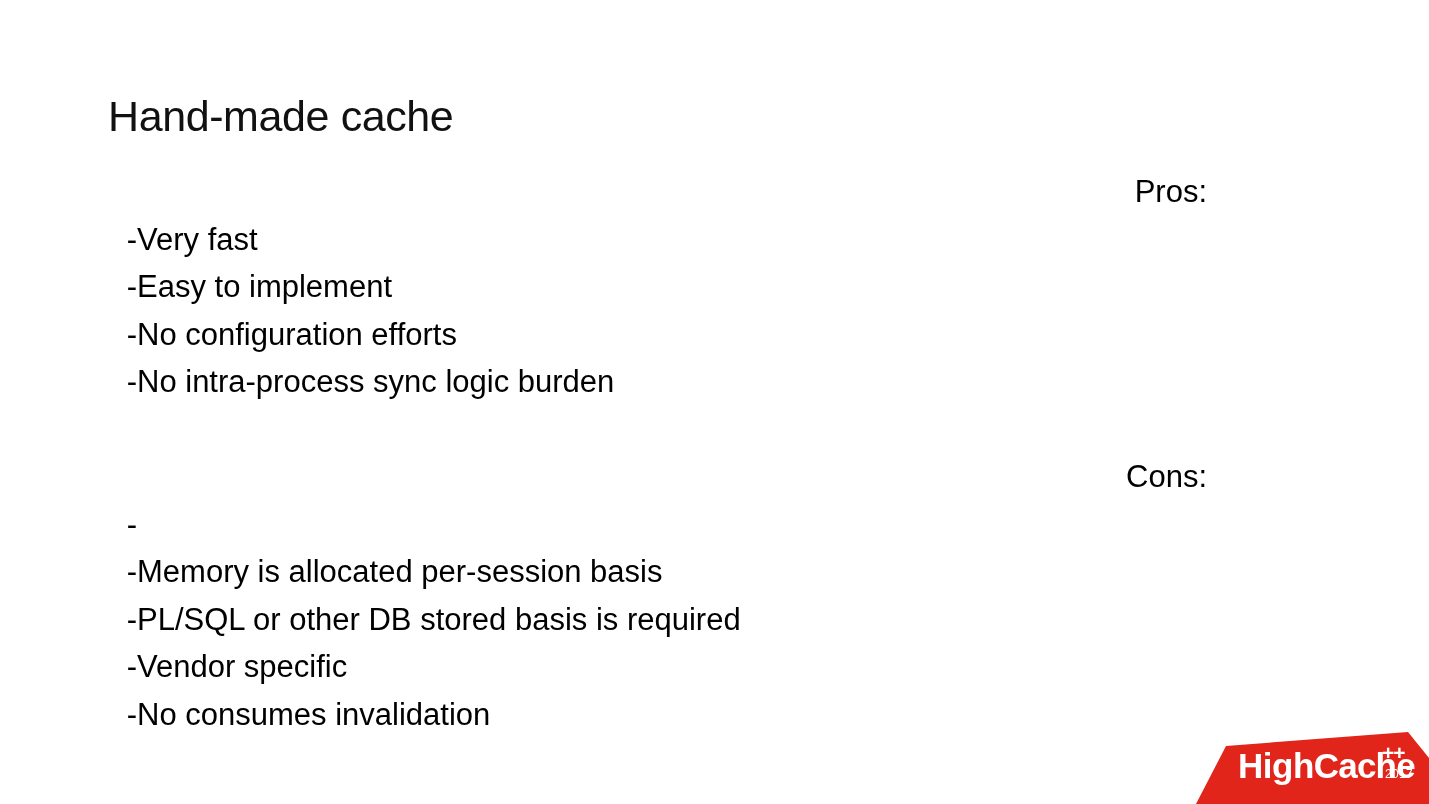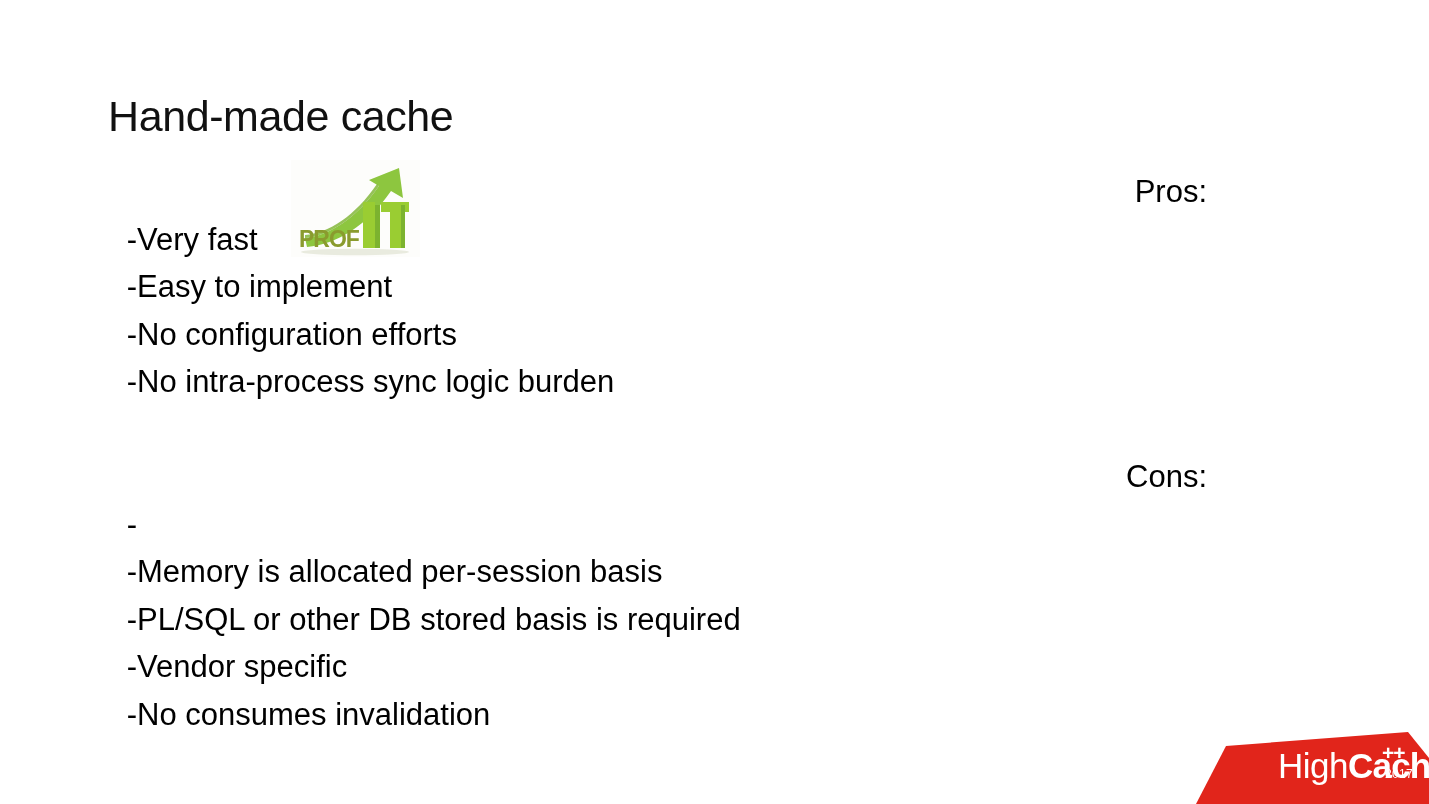--- a/index.html
+++ b/index.html
@@ -107,23 +107,22 @@
   .hl-text {
     position: absolute;
     left: 1238px;
     top: 748px;
     color: #ffffff;
     white-space: nowrap;
     line-height: 1;
   }
   .hl-high {
     font-size: 35px;
-    font-weight: 400;
+    font-weight: 700;
     letter-spacing: -0.5px;
-    margin-left: 40px;
   }
   .hl-load {
     font-size: 35px;
     font-weight: bold;
     letter-spacing: -0.8px;
   }
   .hl-plus {
     position: absolute;
     left: 1382px;
     top: 742px;
@@ -198,42 +197,20 @@
       <span class="bullet-text">Vendor specific</span>
     </div>
 
     <div class="bullet-line">
       <span class="bullet-dash">-</span>
       <span class="bullet-text">No consumes invalidation</span>
     </div>
 
   </div>
 
-  <div class="profit-image">
-    <svg viewBox="0 0 129 97" xmlns="http://www.w3.org/2000/svg">
-      <rect x="0" y="0" width="129" height="97" fill="#fdfdfb"></rect>
-
-      <path d="M14 78 C 38 76, 66 58, 88 26 L 78 20 L 108 8 L 112 38 L 100 31
-               C 76 66, 46 84, 16 87 Z" fill="#8DC63F"></path>
-      <path d="M14 78 C 38 76, 66 58, 88 26 L 86 24 C 64 56, 38 73, 14 75 Z" fill="#7CB32F" opacity="0.8"></path>
-
-      <rect x="72" y="42" width="12" height="46" fill="#9ACD32"></rect>
-      <rect x="84" y="45" width="5" height="43" fill="#7CB32F"></rect>
-
-      <rect x="90" y="42" width="28" height="10" fill="#9ACD32"></rect>
-      <rect x="99" y="42" width="11" height="46" fill="#9ACD32"></rect>
-      <rect x="110" y="45" width="4" height="43" fill="#7CB32F"></rect>
-
-      <g fill="#8A9B2E" font-family="Liberation Sans, sans-serif" font-weight="bold" font-size="23">
-        <text x="8" y="87" letter-spacing="-1">PROF</text>
-      </g>
-
-      <ellipse cx="64" cy="92" rx="54" ry="3.2" fill="#d8dcc8" opacity="0.55"></ellipse>
-    </svg>
-  </div>
 
   <div class="hl-logo">
     <svg viewBox="0 0 243 74" xmlns="http://www.w3.org/2000/svg">
       <polygon points="10,74 40,16 222,2 243,28 243,74" fill="#E1251B"></polygon>
     </svg>
   </div>
   <div class="hl-text">
     <span class="hl-high">High</span><span class="hl-load">Cache</span>
   </div>
   <div class="hl-plus">++</div>

